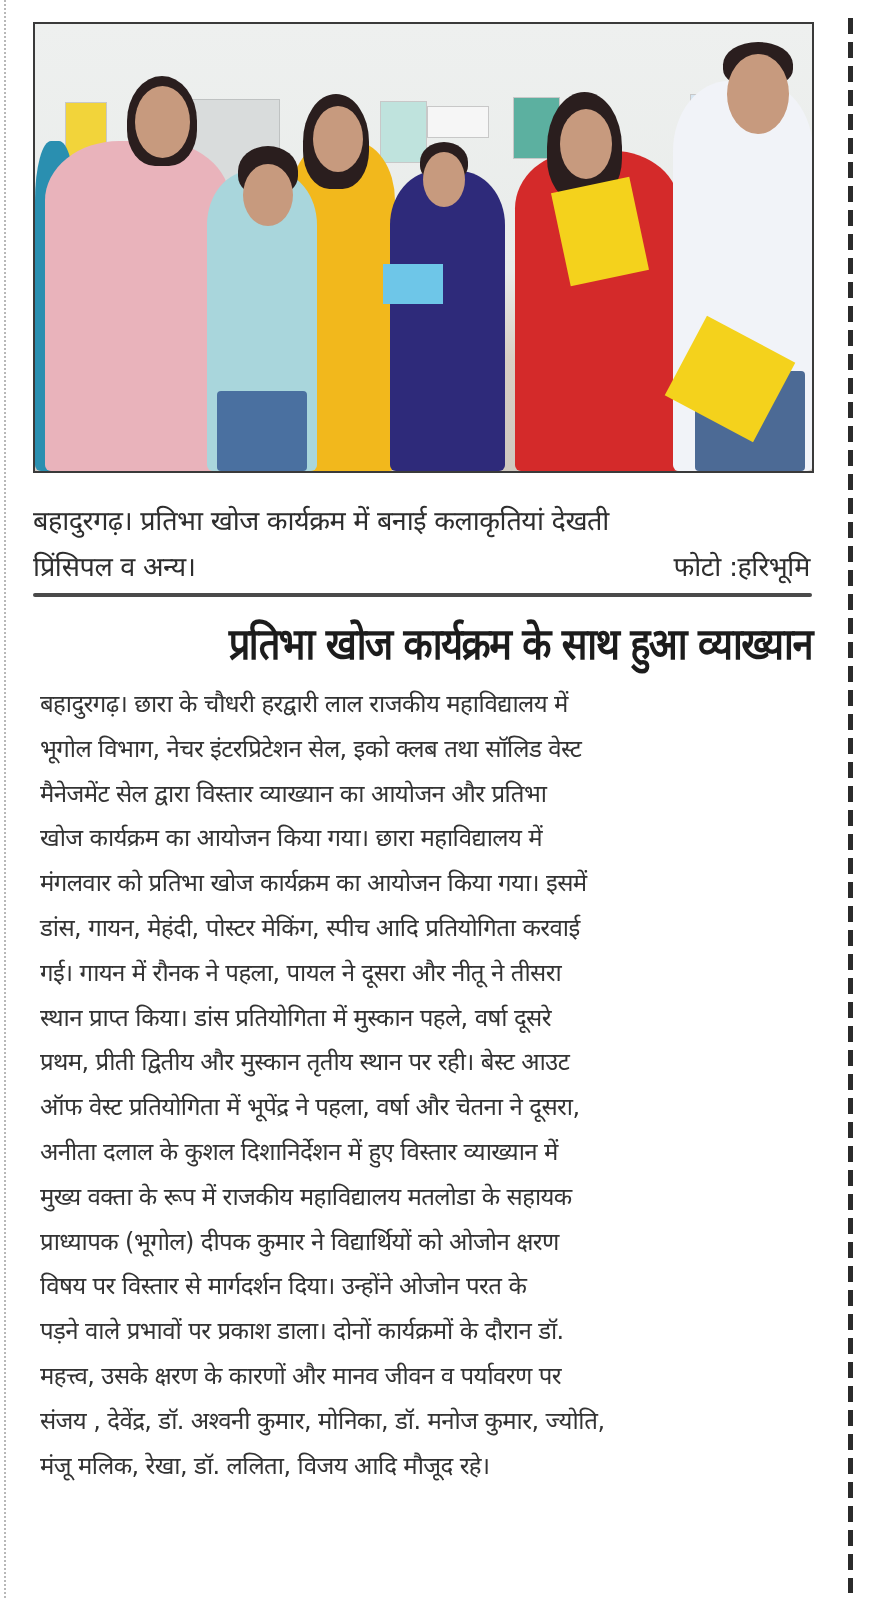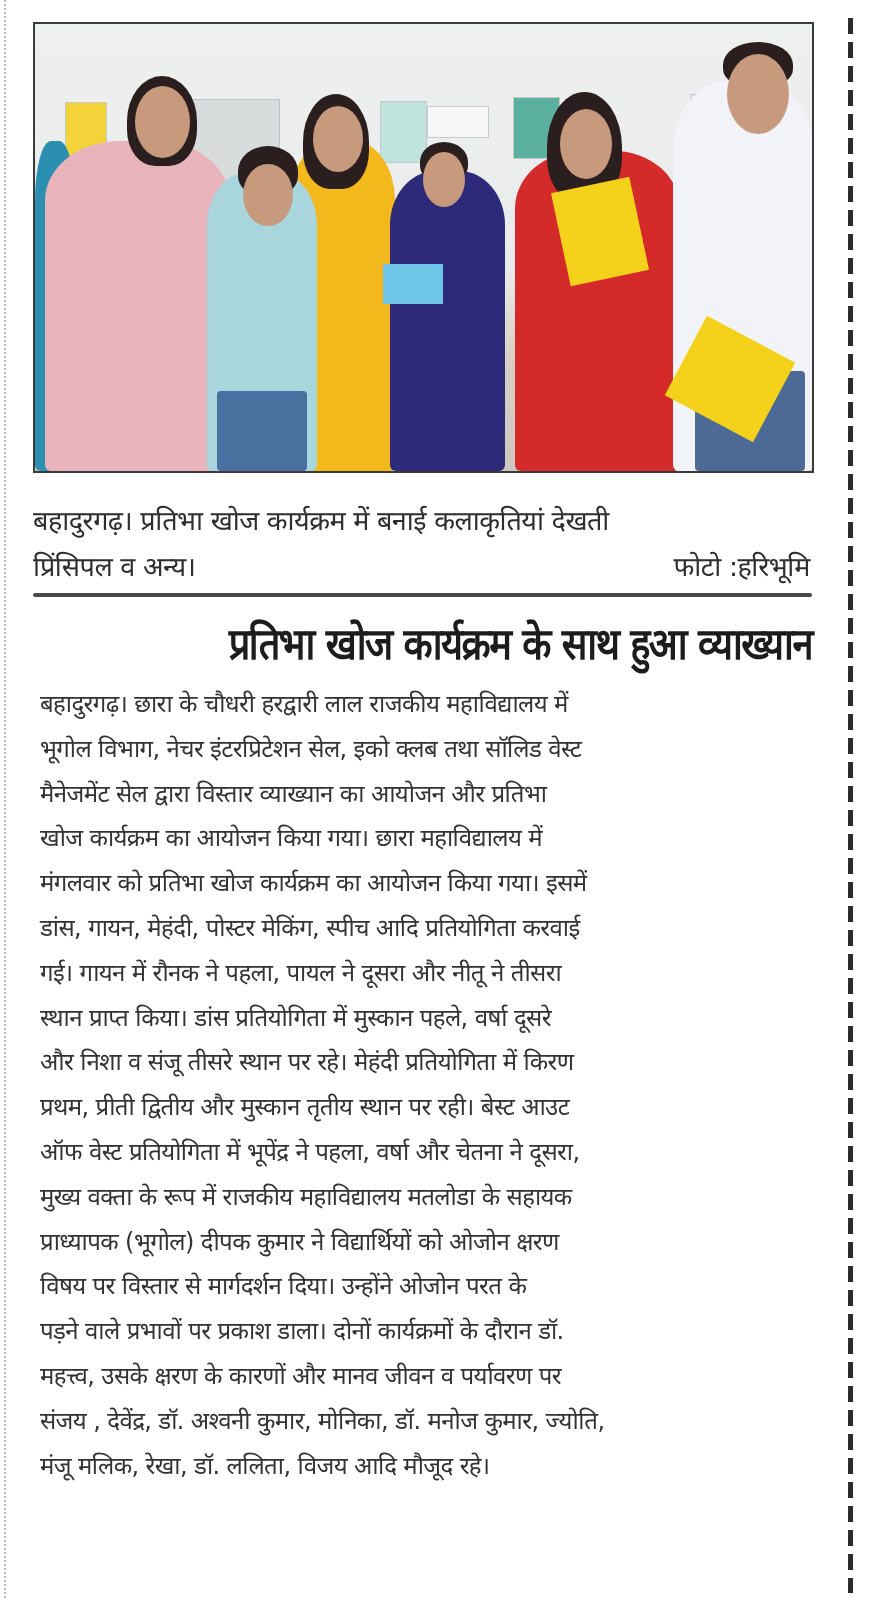--- a/index.html
+++ b/index.html
@@ -107,23 +107,23 @@
 
 <div class="body-text">
   <span class="line">बहादुरगढ़। छारा के चौधरी हरद्वारी लाल राजकीय महाविद्यालय में</span>
   <span class="line">भूगोल विभाग, नेचर इंटरप्रिटेशन सेल, इको क्लब तथा सॉलिड वेस्ट</span>
   <span class="line">मैनेजमेंट सेल द्वारा विस्तार व्याख्यान का आयोजन और प्रतिभा</span>
   <span class="line">खोज कार्यक्रम का आयोजन किया गया।  छारा महाविद्यालय में</span>
   <span class="line">मंगलवार को प्रतिभा खोज कार्यक्रम का आयोजन किया गया। इसमें</span>
   <span class="line">डांस, गायन, मेहंदी, पोस्टर मेकिंग, स्पीच आदि प्रतियोगिता करवाई</span>
   <span class="line">गई। गायन में रौनक ने पहला, पायल ने दूसरा और नीतू ने तीसरा</span>
   <span class="line">स्थान प्राप्त किया। डांस प्रतियोगिता में मुस्कान पहले, वर्षा दूसरे</span>
-  <span class="line">और निशा व संजू तीसरे स्थान पर रहे। मेहंदी प्रतियोगिता में किरण</span>
   <span class="line">प्रथम, प्रीती द्वितीय और मुस्कान तृतीय स्थान पर रही। बेस्ट आउट</span>
   <span class="line">ऑफ वेस्ट प्रतियोगिता में भूपेंद्र ने पहला, वर्षा और चेतना ने दूसरा,</span>
+  <span class="line">अनीता दलाल के कुशल दिशानिर्देशन में हुए विस्तार व्याख्यान में</span>
   <span class="line">मुख्य वक्ता के रूप में राजकीय महाविद्यालय मतलोडा के सहायक</span>
   <span class="line">प्राध्यापक (भूगोल) दीपक कुमार ने विद्यार्थियों को ओजोन क्षरण</span>
   <span class="line">विषय पर विस्तार से मार्गदर्शन दिया। उन्होंने ओजोन परत के</span>
   <span class="line">पड़ने वाले प्रभावों पर प्रकाश डाला। दोनों कार्यक्रमों के दौरान डॉ.</span>
   <span class="line">महत्त्व, उसके क्षरण के कारणों और मानव जीवन व पर्यावरण पर</span>
   <span class="line">संजय , देवेंद्र, डॉ. अश्वनी कुमार, मोनिका, डॉ. मनोज कुमार, ज्योति,</span>
   <span class="line">मंजू मलिक, रेखा, डॉ. ललिता, विजय आदि मौजूद रहे।</span>
 </div>
 
 </body></html>

